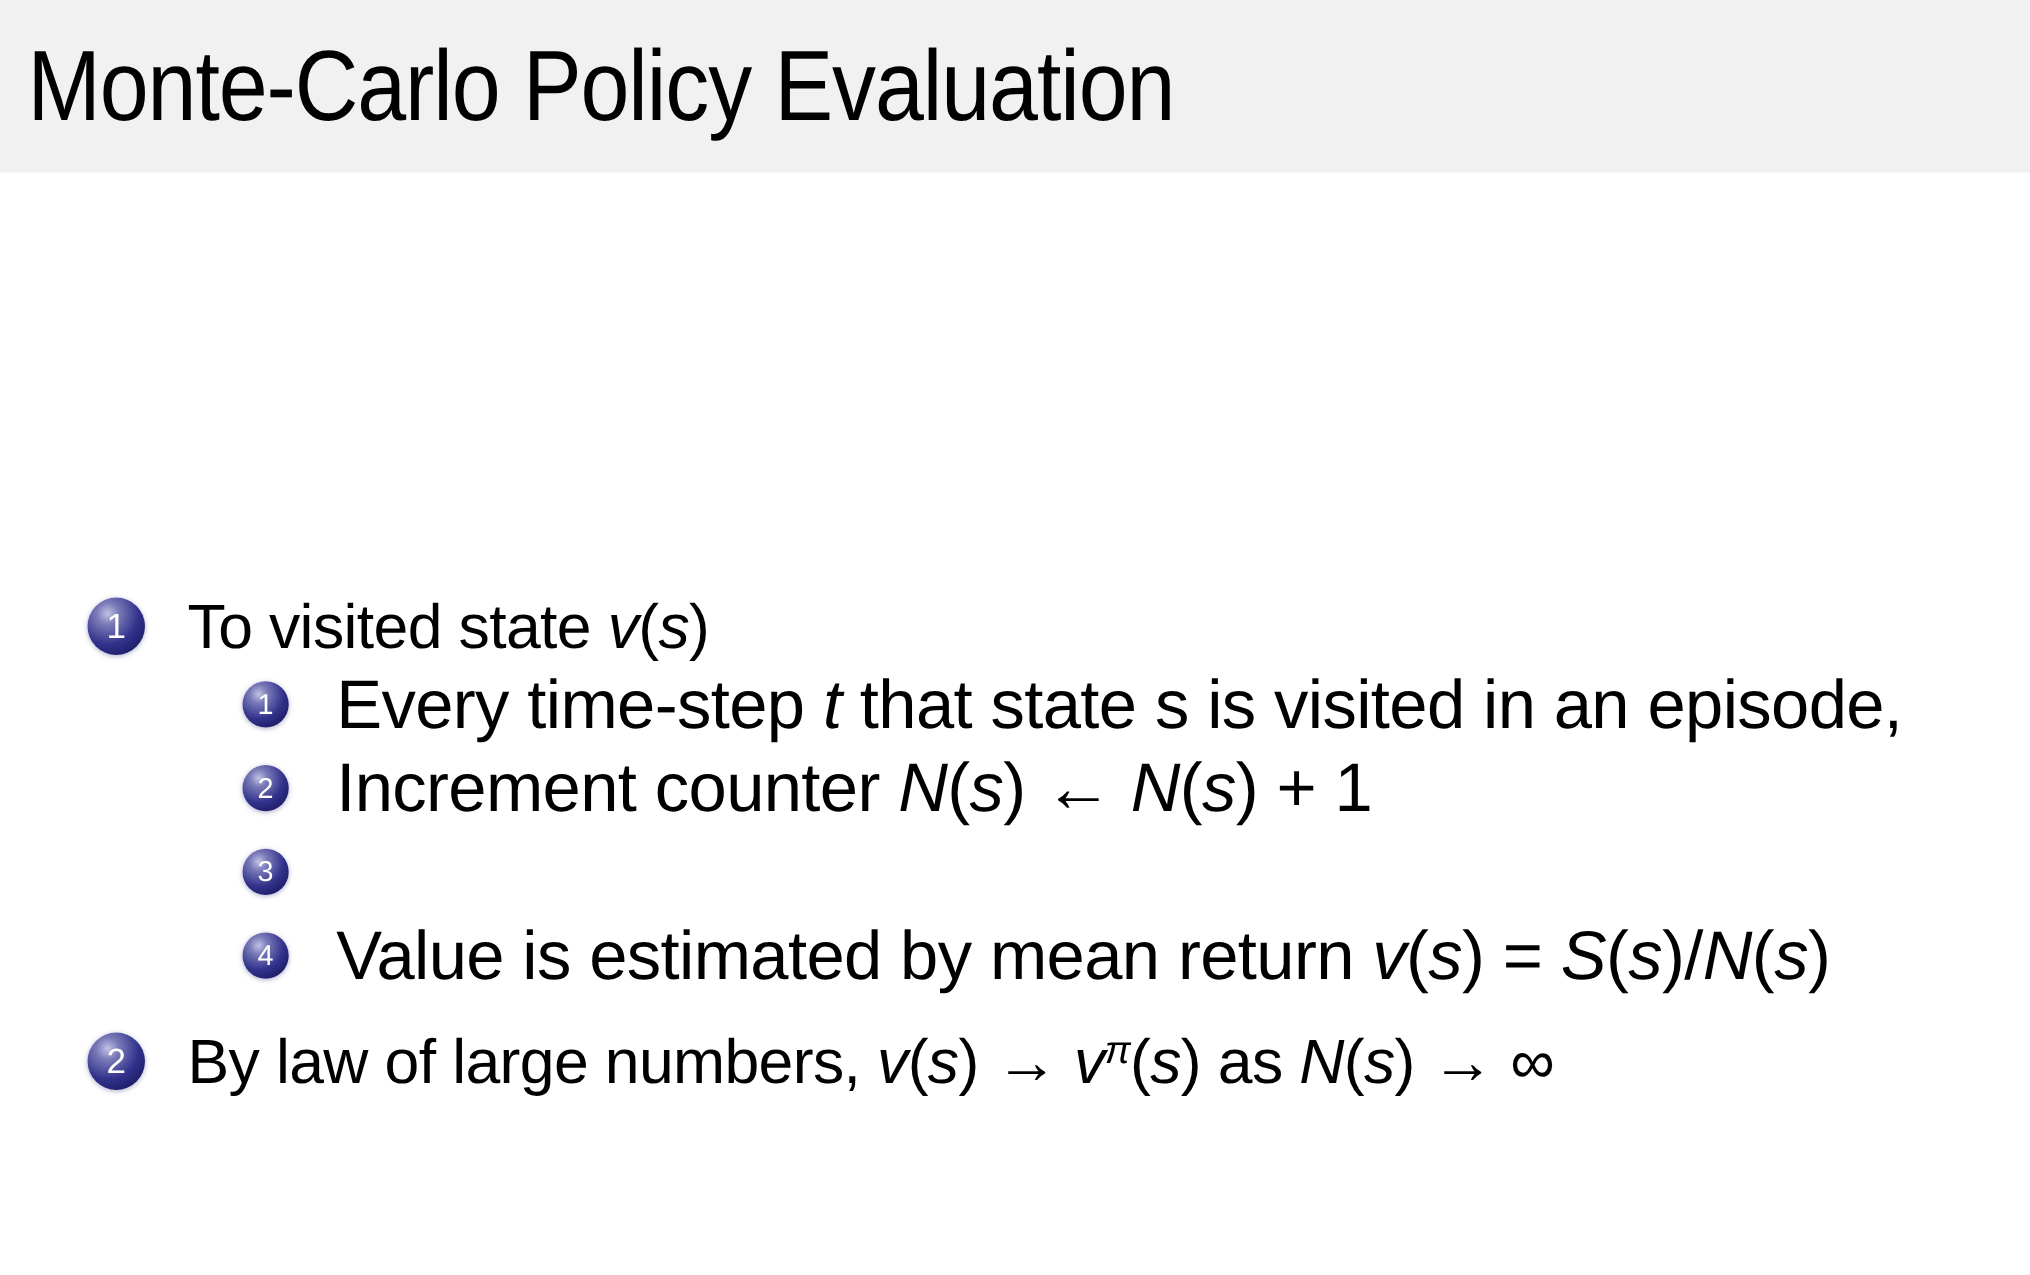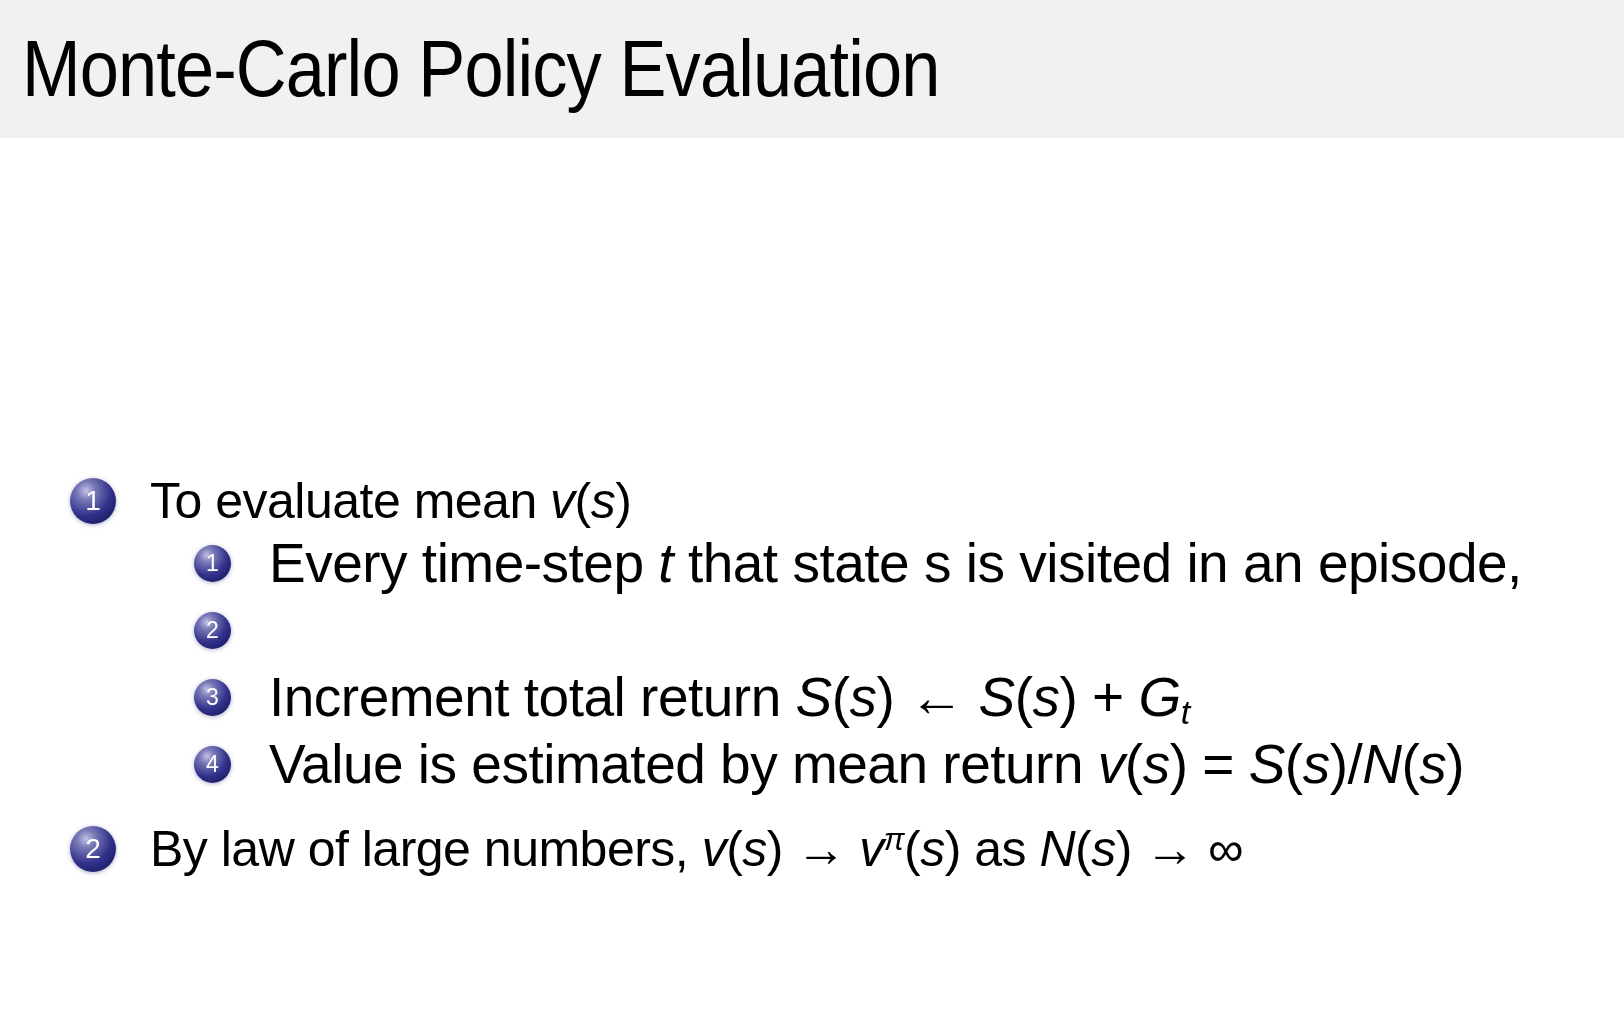--- a/index.html
+++ b/index.html
@@ -97,33 +97,33 @@
 <body>
 
 <div class="slide">
   <header class="titlebar">
     <h1 class="title">Monte-Carlo Policy Evaluation</h1>
   </header>
   <main class="content">
     <ol class="enum" id="list-root">
         <li class="l1-item first">
           <span class="ball ball-l1">1</span>
-          <span class="itemtext"><span class="seg-r">To evaluate mean </span><span class="seg-i">v</span><span class="seg-r">(</span><span class="seg-i">s</span><span class="seg-r">)</span></span>
+          <span class="itemtext"><span class="seg-r">To visited state </span><span class="seg-i">v</span><span class="seg-r">(</span><span class="seg-i">s</span><span class="seg-r">)</span></span>
         </li>
         <ol class="enum sublist">
           <li class="l2-item">
             <span class="ball ball-l2">1</span>
             <span class="itemtext"><span class="seg-r">Every time-step </span><span class="seg-i">t</span><span class="seg-r"> that state s is visited in an episode,</span></span>
           </li>
           <li class="l2-item">
             <span class="ball ball-l2">2</span>
+            <span class="itemtext"><span class="seg-r">Increment counter </span><span class="seg-i">N</span><span class="seg-r">(</span><span class="seg-i">s</span><span class="seg-r">) ← </span><span class="seg-i">N</span><span class="seg-r">(</span><span class="seg-i">s</span><span class="seg-r">) + 1</span></span>
           </li>
           <li class="l2-item">
             <span class="ball ball-l2">3</span>
-            <span class="itemtext"><span class="seg-r">Increment total return </span><span class="seg-i">S</span><span class="seg-r">(</span><span class="seg-i">s</span><span class="seg-r">) ← </span><span class="seg-i">S</span><span class="seg-r">(</span><span class="seg-i">s</span><span class="seg-r">) + </span><span class="seg-i">G</span><span class="seg-isub">t</span></span>
           </li>
           <li class="l2-item">
             <span class="ball ball-l2">4</span>
             <span class="itemtext"><span class="seg-r">Value is estimated by mean return </span><span class="seg-i">v</span><span class="seg-r">(</span><span class="seg-i">s</span><span class="seg-r">) = </span><span class="seg-i">S</span><span class="seg-r">(</span><span class="seg-i">s</span><span class="seg-r">)/</span><span class="seg-i">N</span><span class="seg-r">(</span><span class="seg-i">s</span><span class="seg-r">)</span></span>
           </li>
         </ol>
         <li class="l1-item second">
           <span class="ball ball-l1">2</span>
           <span class="itemtext"><span class="seg-r">By law of large numbers, </span><span class="seg-i">v</span><span class="seg-r">(</span><span class="seg-i">s</span><span class="seg-r">) → </span><span class="seg-i">v</span><span class="seg-isup">π</span><span class="seg-r">(</span><span class="seg-i">s</span><span class="seg-r">) as </span><span class="seg-i">N</span><span class="seg-r">(</span><span class="seg-i">s</span><span class="seg-r">) → ∞</span></span>
         </li>

